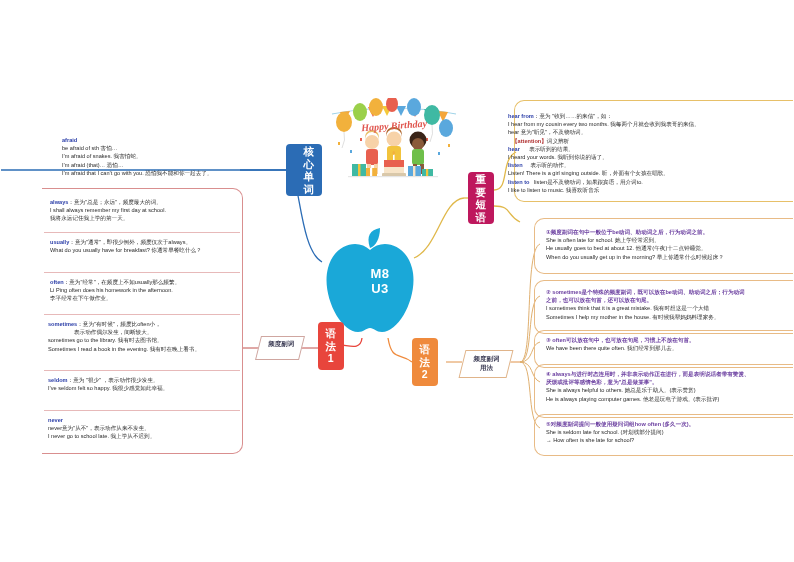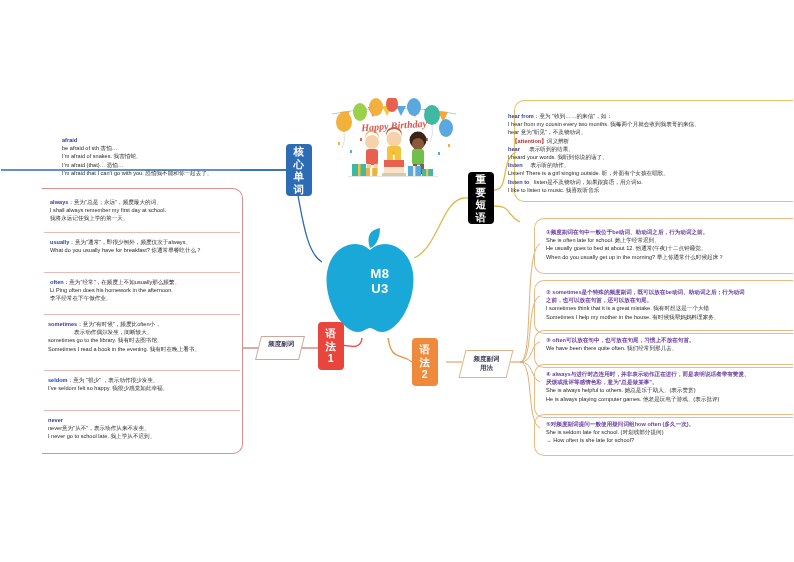--- a/index.html
+++ b/index.html
@@ -23,21 +23,21 @@
 
   
   .chip{
     position:absolute;border-radius:4px;color:#fff;font-weight:bold;
     font-size:10.5px;line-height:12.5px;text-align:center;
     display:flex;align-items:center;justify-content:center;
     letter-spacing:.5px;
   }
   .chip span{display:block;width:14px;}
   .chip.blue{background:#2b6cb5;}
-  .chip.gold{background:#000000;color:#fff;}
+  .chip.gold{background:#be185d;color:#fff;}
   .chip.red{background:#e8453c;}
   .chip.orange{background:#ef8a3c;}
 
   
   .para{
     position:absolute;border:1px solid #cfa6a0;
     transform:skewX(-14deg);background:#fff;
   }
   .para.o{border-color:#e0b48a;}
   .para > i{
@@ -184,21 +184,21 @@
       <path d="M52 20 C 48 8 52 2 62 0 C 62 10 58 18 52 20 Z" fill="#1aa8d8"></path>
       <path d="M52 22 C 40 10 16 16 10 40 C 3 66 22 104 40 104 C 46 104 48 100 52 100
                C 56 100 58 104 64 104 C 82 104 101 66 94 40 C 88 16 64 10 52 22 Z" fill="#1aa8d8"></path>
     </svg>
     <div class="apple-label">
       <div>M8</div>
       <div>U3</div>
     </div>
   </div>
 
-  <div class="chip blue" style="left:286px;top:144px;width:26px;height:52px;">
+  <div class="chip blue" style="left:286px;top:144px;width:26px;height:52px;padding-left:10px;">
     <span>核心单词</span>
   </div>
 
   <div class="chip gold" style="left:468px;top:172px;width:26px;height:52px;">
     <span>重要短语</span>
   </div>
 
   <div class="chip red" style="left:318px;top:322px;width:26px;height:48px;">
     <span style="width:12px;">语<br>法<br>1</span>
   </div>

